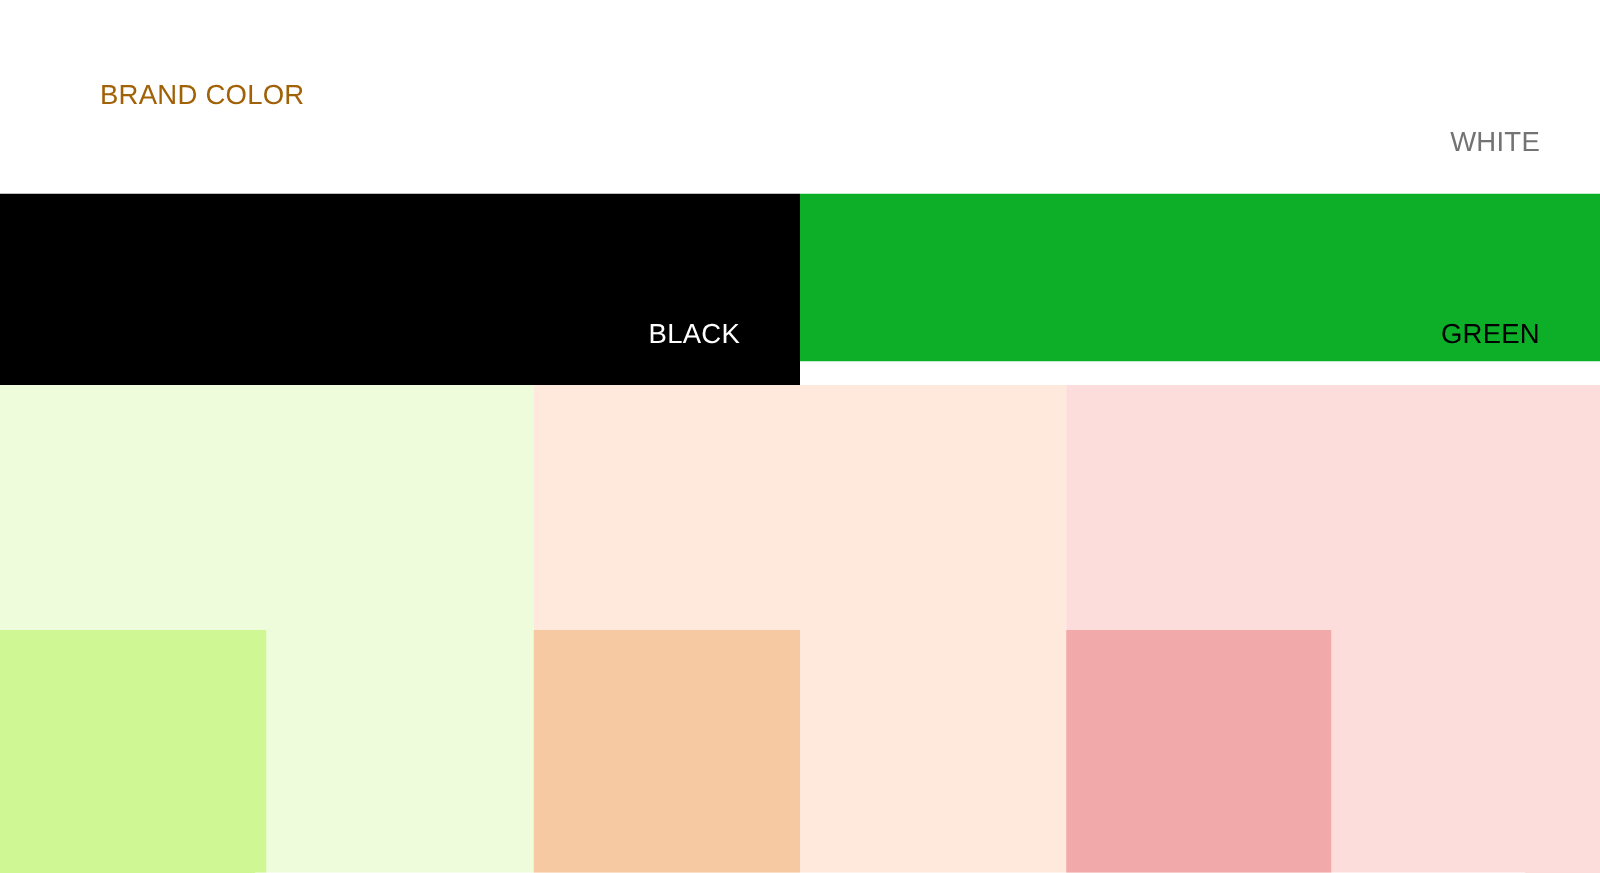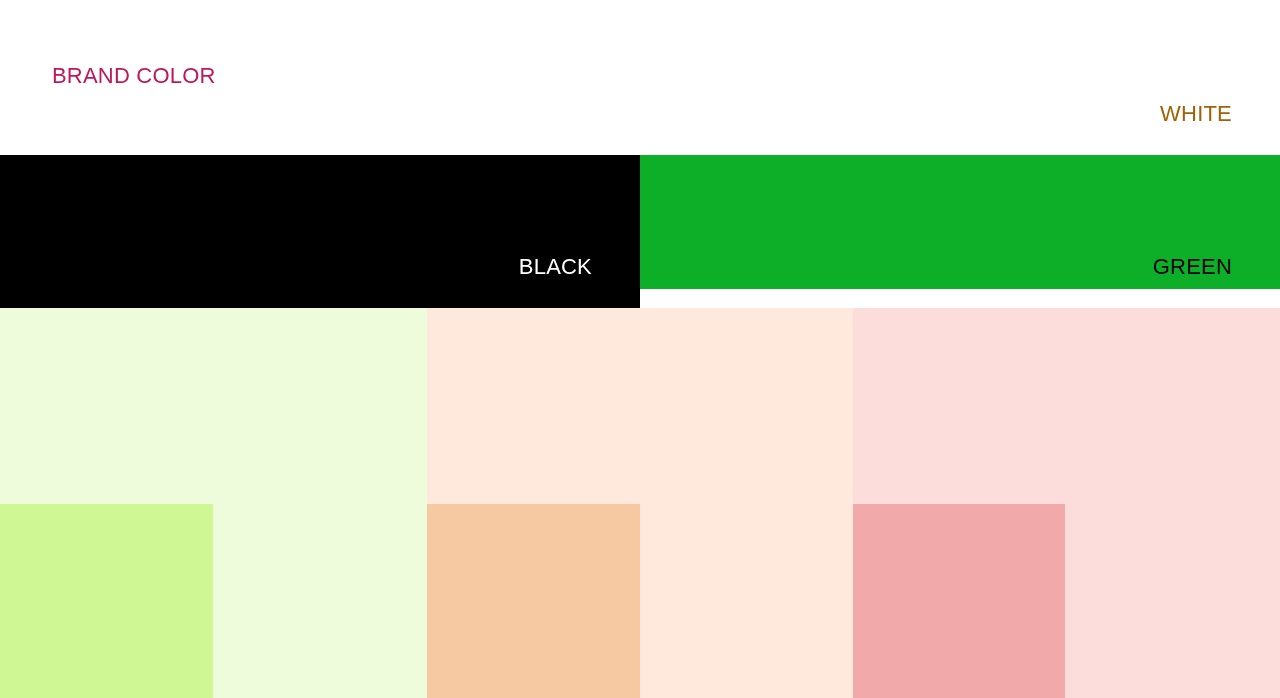--- a/index.html
+++ b/index.html
@@ -112,22 +112,22 @@
   #chip-aqua   { width: 213px; }
   #chip-orange { width: 213px; }
   #chip-pink   { width: 212px; }
 </style>
 </head>
 <body>
 
 <div id="palette">
 
   <div class="block" id="row-title" style="background: rgb(255, 255, 255);">
-    <div class="label" id="brand-title" style="color: #be185d;">BRAND COLOR</div>
-    <div class="label label-right" id="white-label" style="color: #a16207;">WHITE</div>
+    <div class="label" id="brand-title" style="color: #a16207; margin-left: 28px;">BRAND COLOR</div>
+    <div class="label label-right" id="white-label" style="color: #737373;">WHITE</div>
   </div>
 
   <div class="block" id="row-two">
 
     <div class="block" id="swatch-black" style="background: rgb(0, 0, 0);">
       <div class="label" id="black-label" style="color: rgb(255, 255, 255);">BLACK</div>
     </div>
 
     <div class="block" id="swatch-green" style="background: rgb(13, 175, 40);">
       <div class="label" id="green-label" style="color: rgb(0, 0, 0);">GREEN</div>

